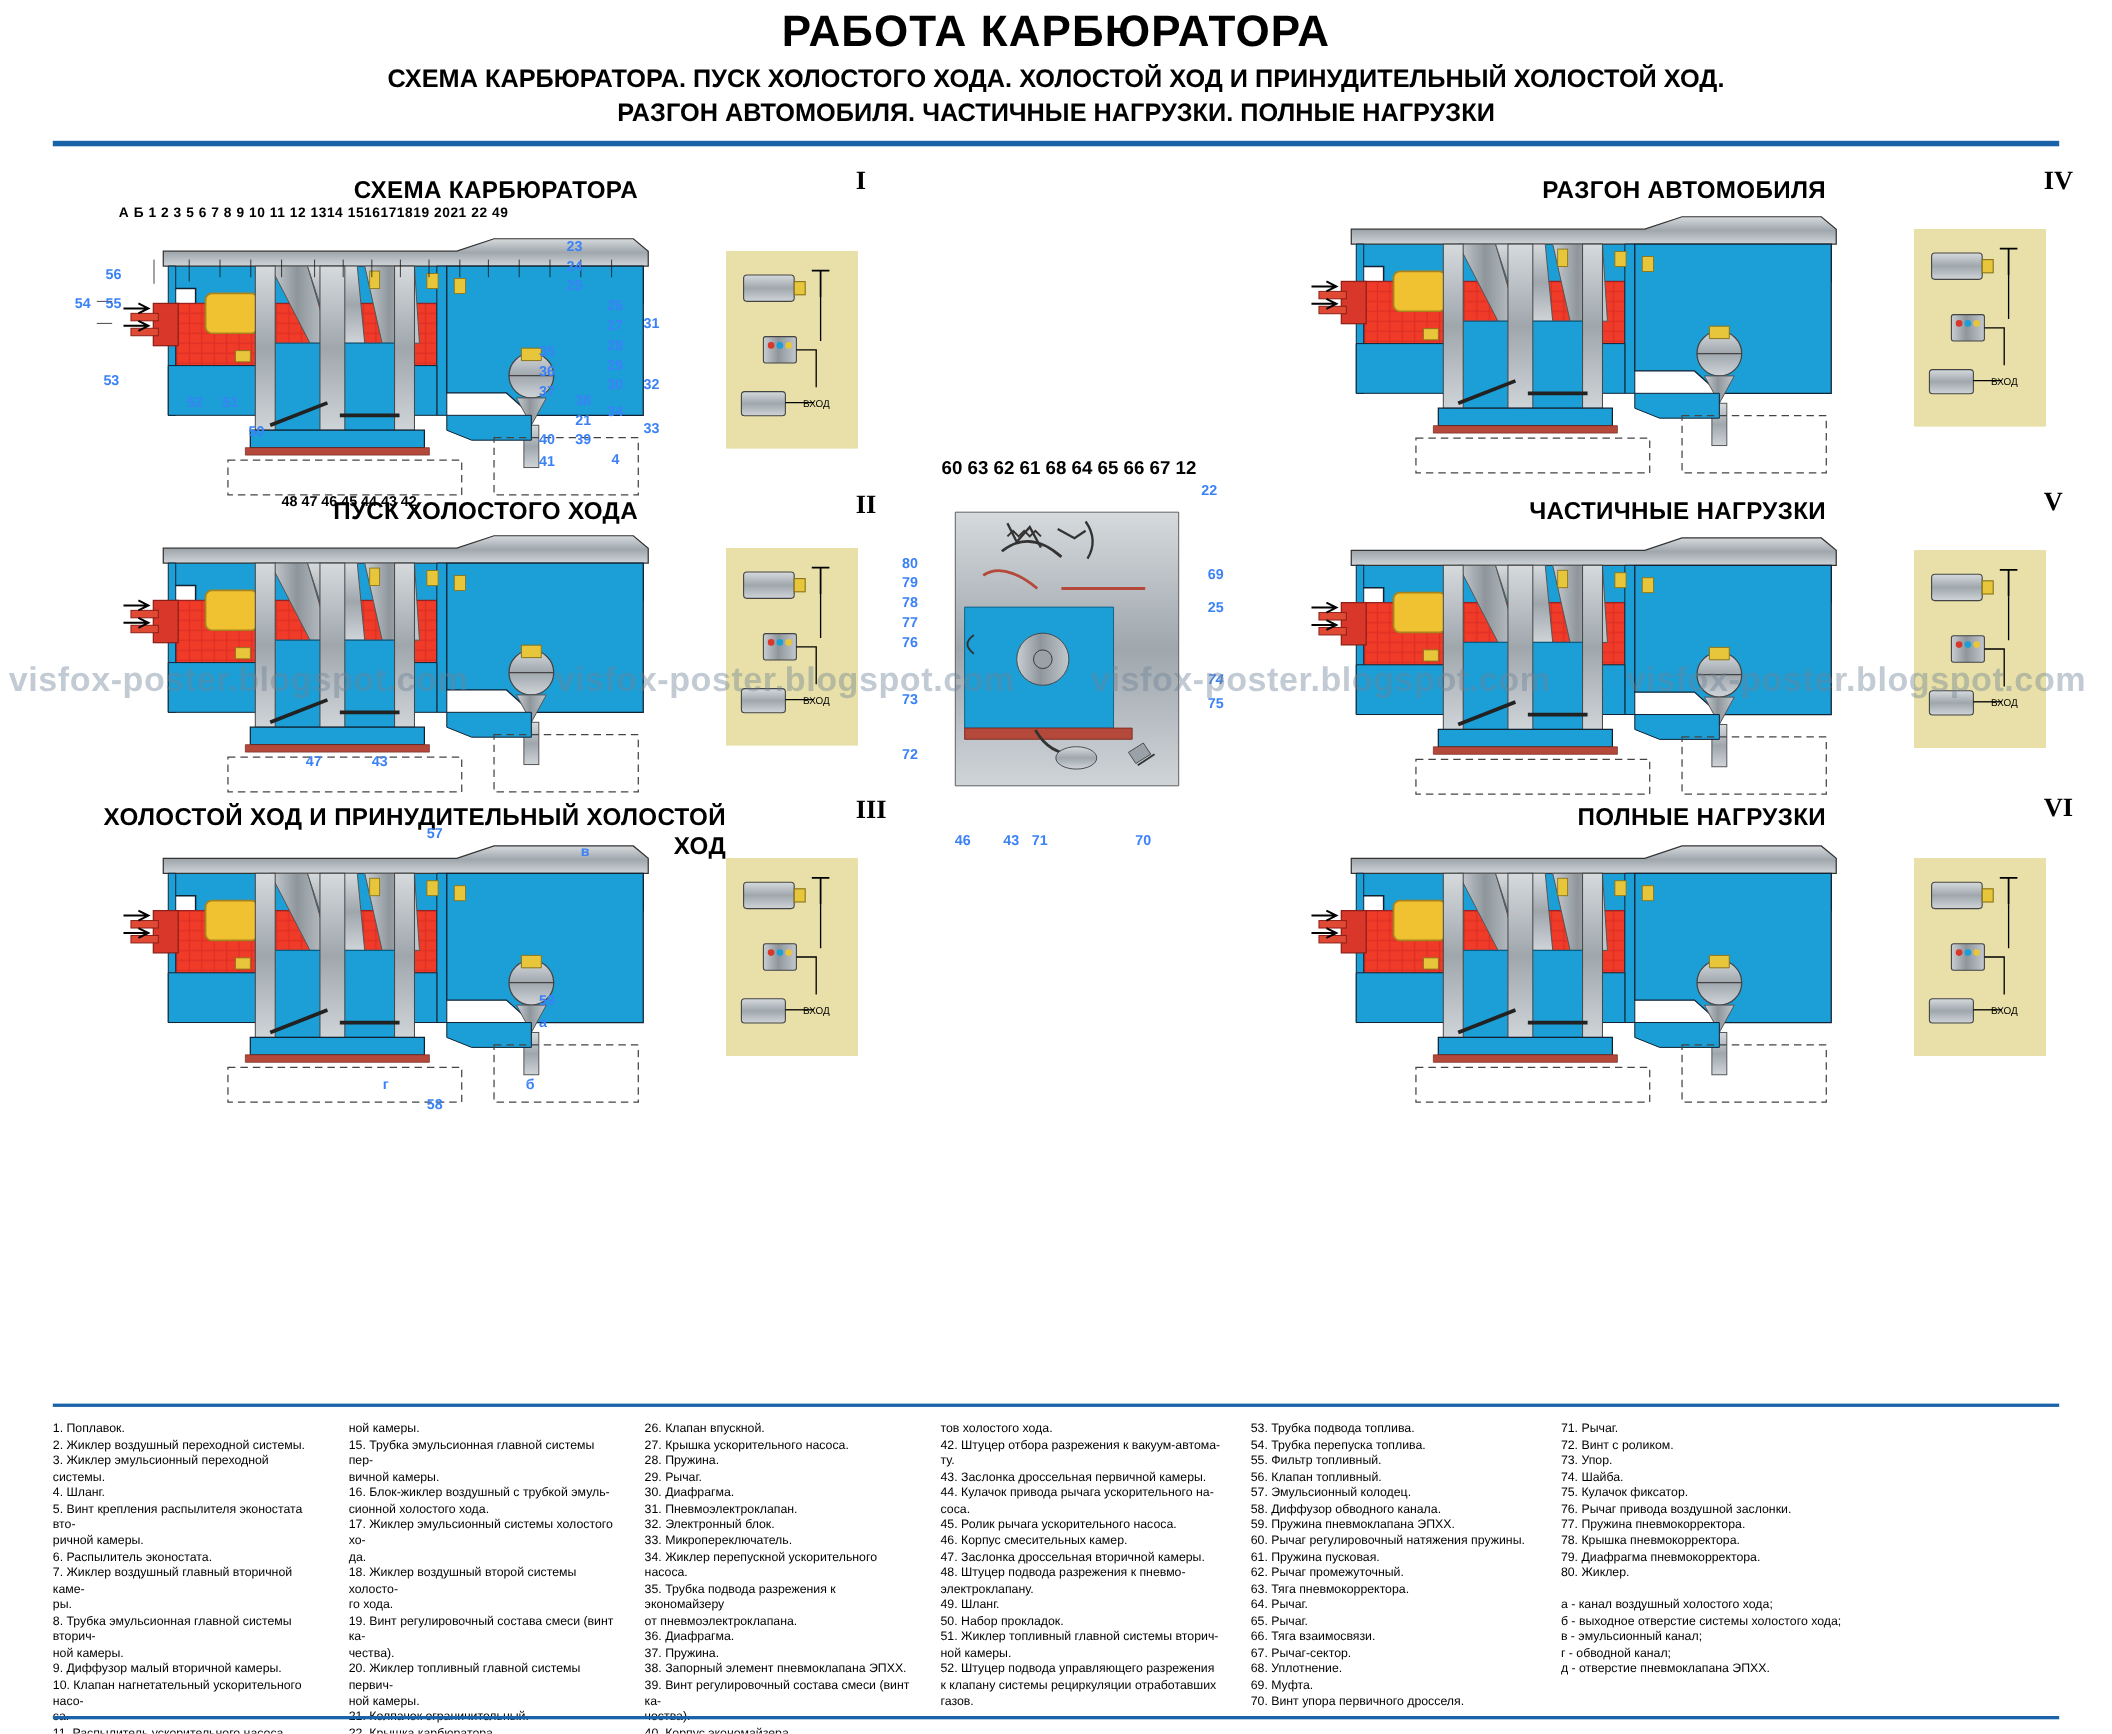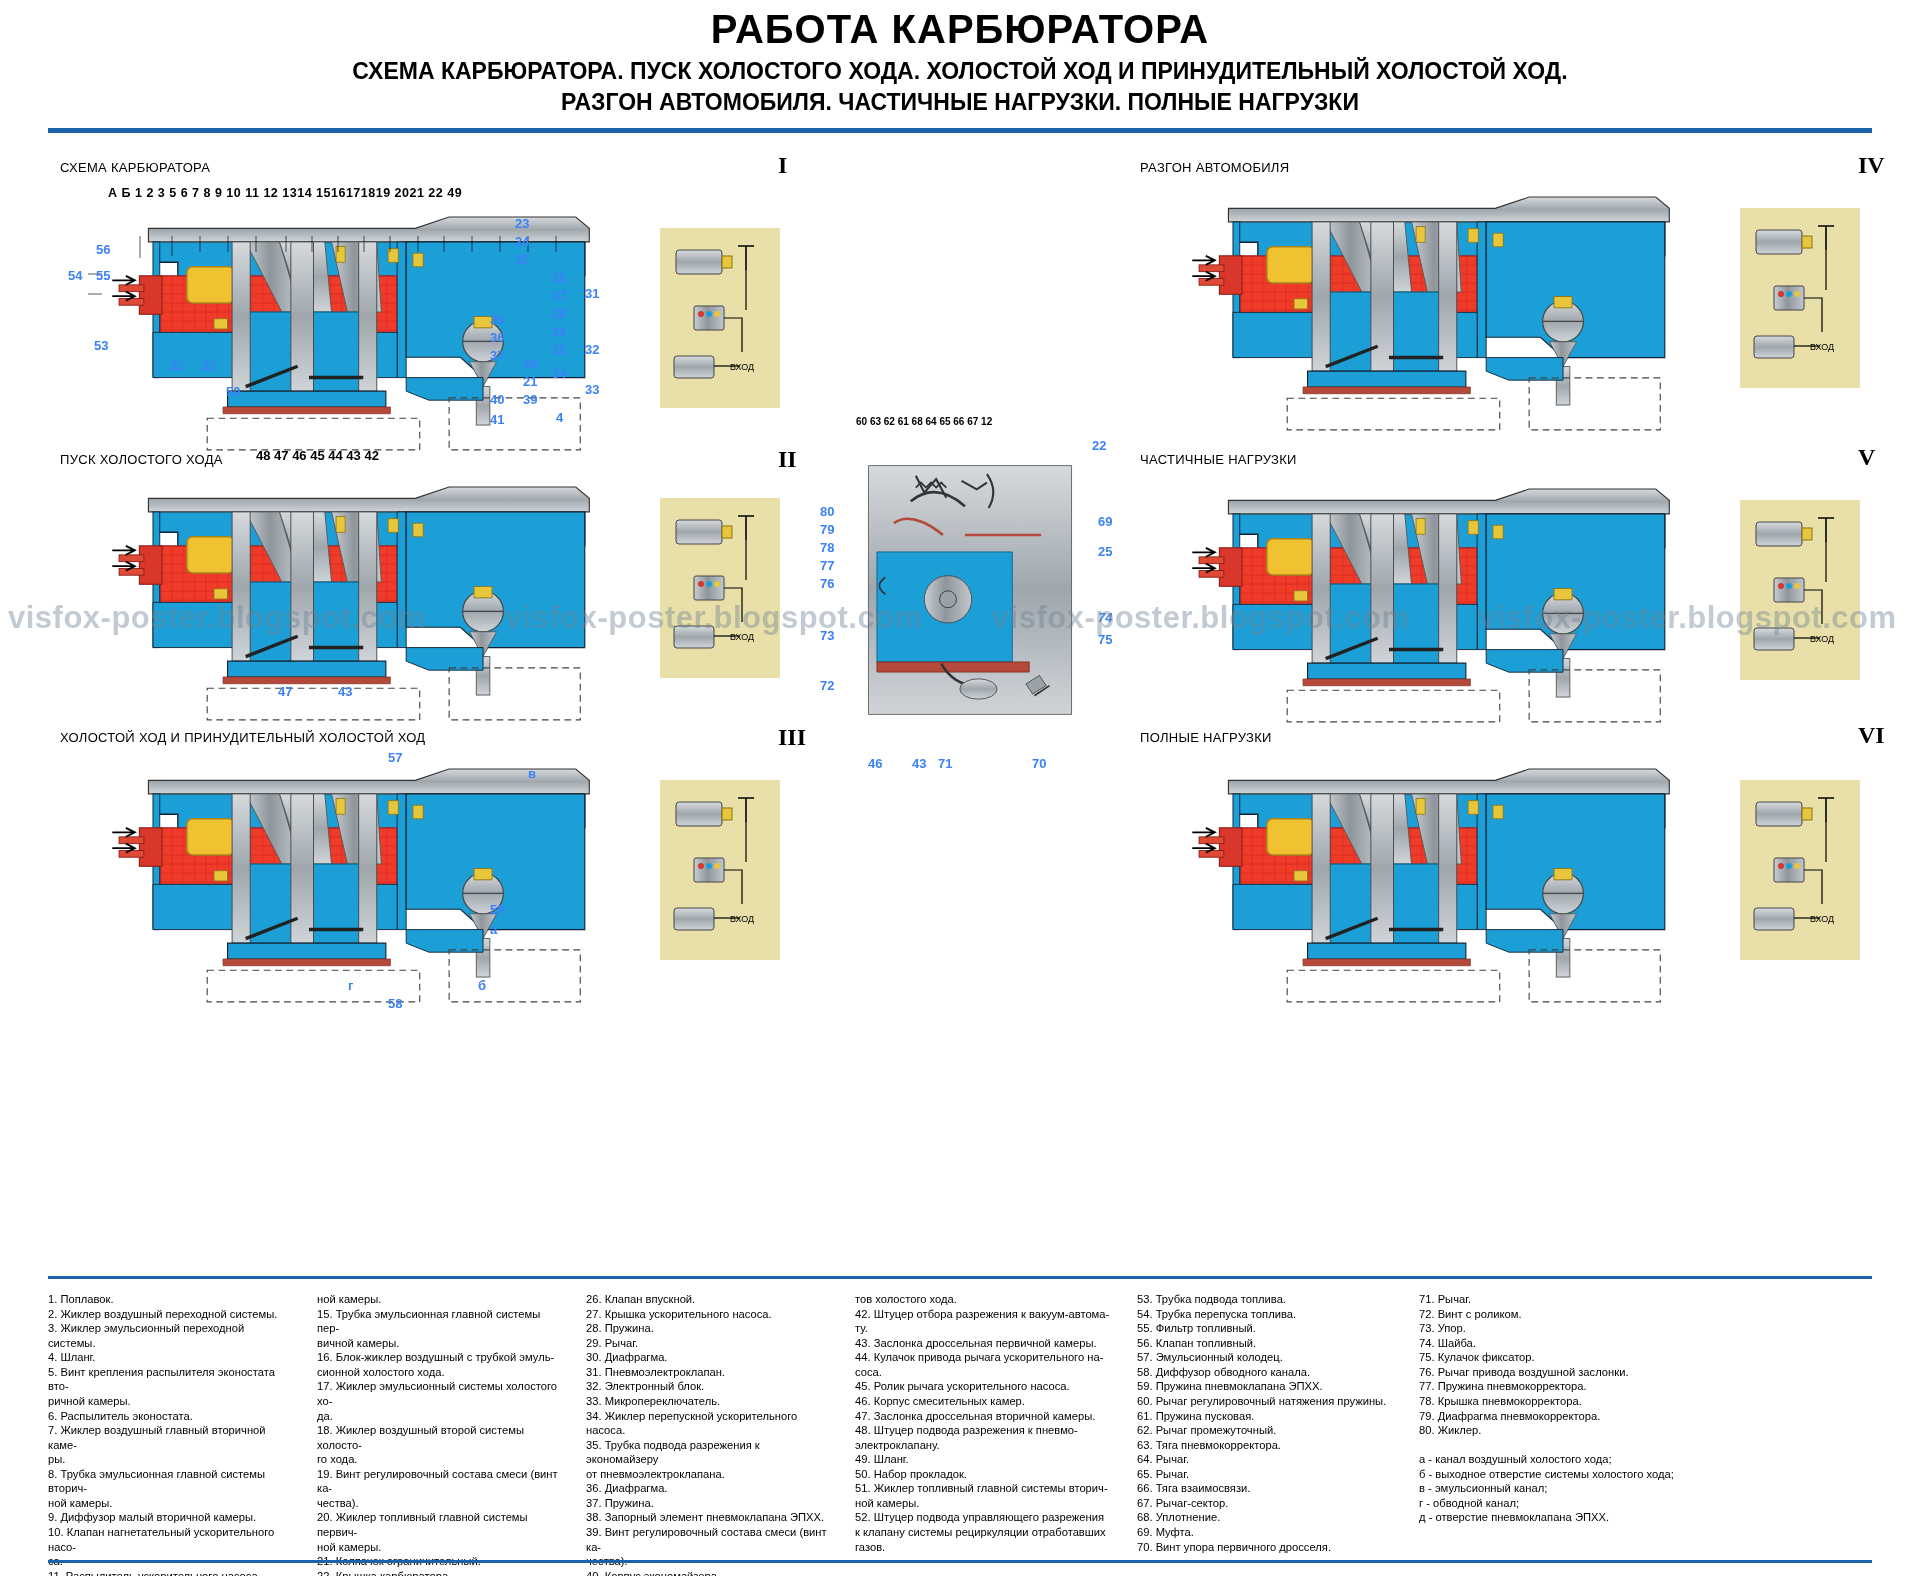--- a/index.html
+++ b/index.html
@@ -31,21 +31,21 @@
     padding:0 60px;
   }
   .rule{
     height:5px;background:#1b63a8;margin:10px 48px 0 48px;
   }
   .rule.thin{height:3px;}
 
   
   .panel{position:absolute;}
   .panel-title{
-    font-size:13px;font-weight:normal;text-align:left;letter-spacing:.3px;
+    font-size:22px;font-weight:bold;text-align:right;letter-spacing:.3px;
   }
   .roman{
     position:absolute;font-size:24px;font-weight:bold;font-family:"Liberation Serif",serif;
   }
 
   .callout{
     position:absolute;font-size:13px;font-weight:bold;color:#3b82f6;
     white-space:nowrap;
   }
   .numrow{position:absolute;font-size:13px;font-weight:bold;white-space:nowrap;}
@@ -282,21 +282,21 @@
     <div class="callout" style="left:328px;top:20px;">57</div>
     <div class="callout" style="left:468px;top:36px;">в</div>
     <div class="callout" style="left:430px;top:172px;">59</div>
     <div class="callout" style="left:430px;top:192px;">а</div>
     <div class="callout" style="left:288px;top:248px;">г</div>
     <div class="callout" style="left:418px;top:248px;">б</div>
     <div class="callout" style="left:328px;top:266px;">58</div>
   </div>
 
   <div class="panel" style="left:820px;top:500px;width:320px;height:340px;">
-    <div class="numrow" style="left:36px;top:-84px;font-size:10px;">60  63  62  61  68 64  65 66 67    12</div>
+    <div class="numrow" style="left:36px;top:-84px;font-size:17px;">60  63  62  61  68 64  65 66 67    12</div>
     <div class="callout" style="left:272px;top:-62px;">22</div>
     <svg width="240" height="330" style="position:absolute;left:40px;top:-70px;">
       <use href="#detail" x="0" y="0" width="220" height="320"></use>
     </svg>
     <div class="callout" style="left:0px;top:4px;">80</div>
     <div class="callout" style="left:0px;top:22px;">79</div>
     <div class="callout" style="left:0px;top:40px;">78</div>
     <div class="callout" style="left:0px;top:58px;">77</div>
     <div class="callout" style="left:0px;top:76px;">76</div>
     <div class="callout" style="left:0px;top:128px;">73</div>

